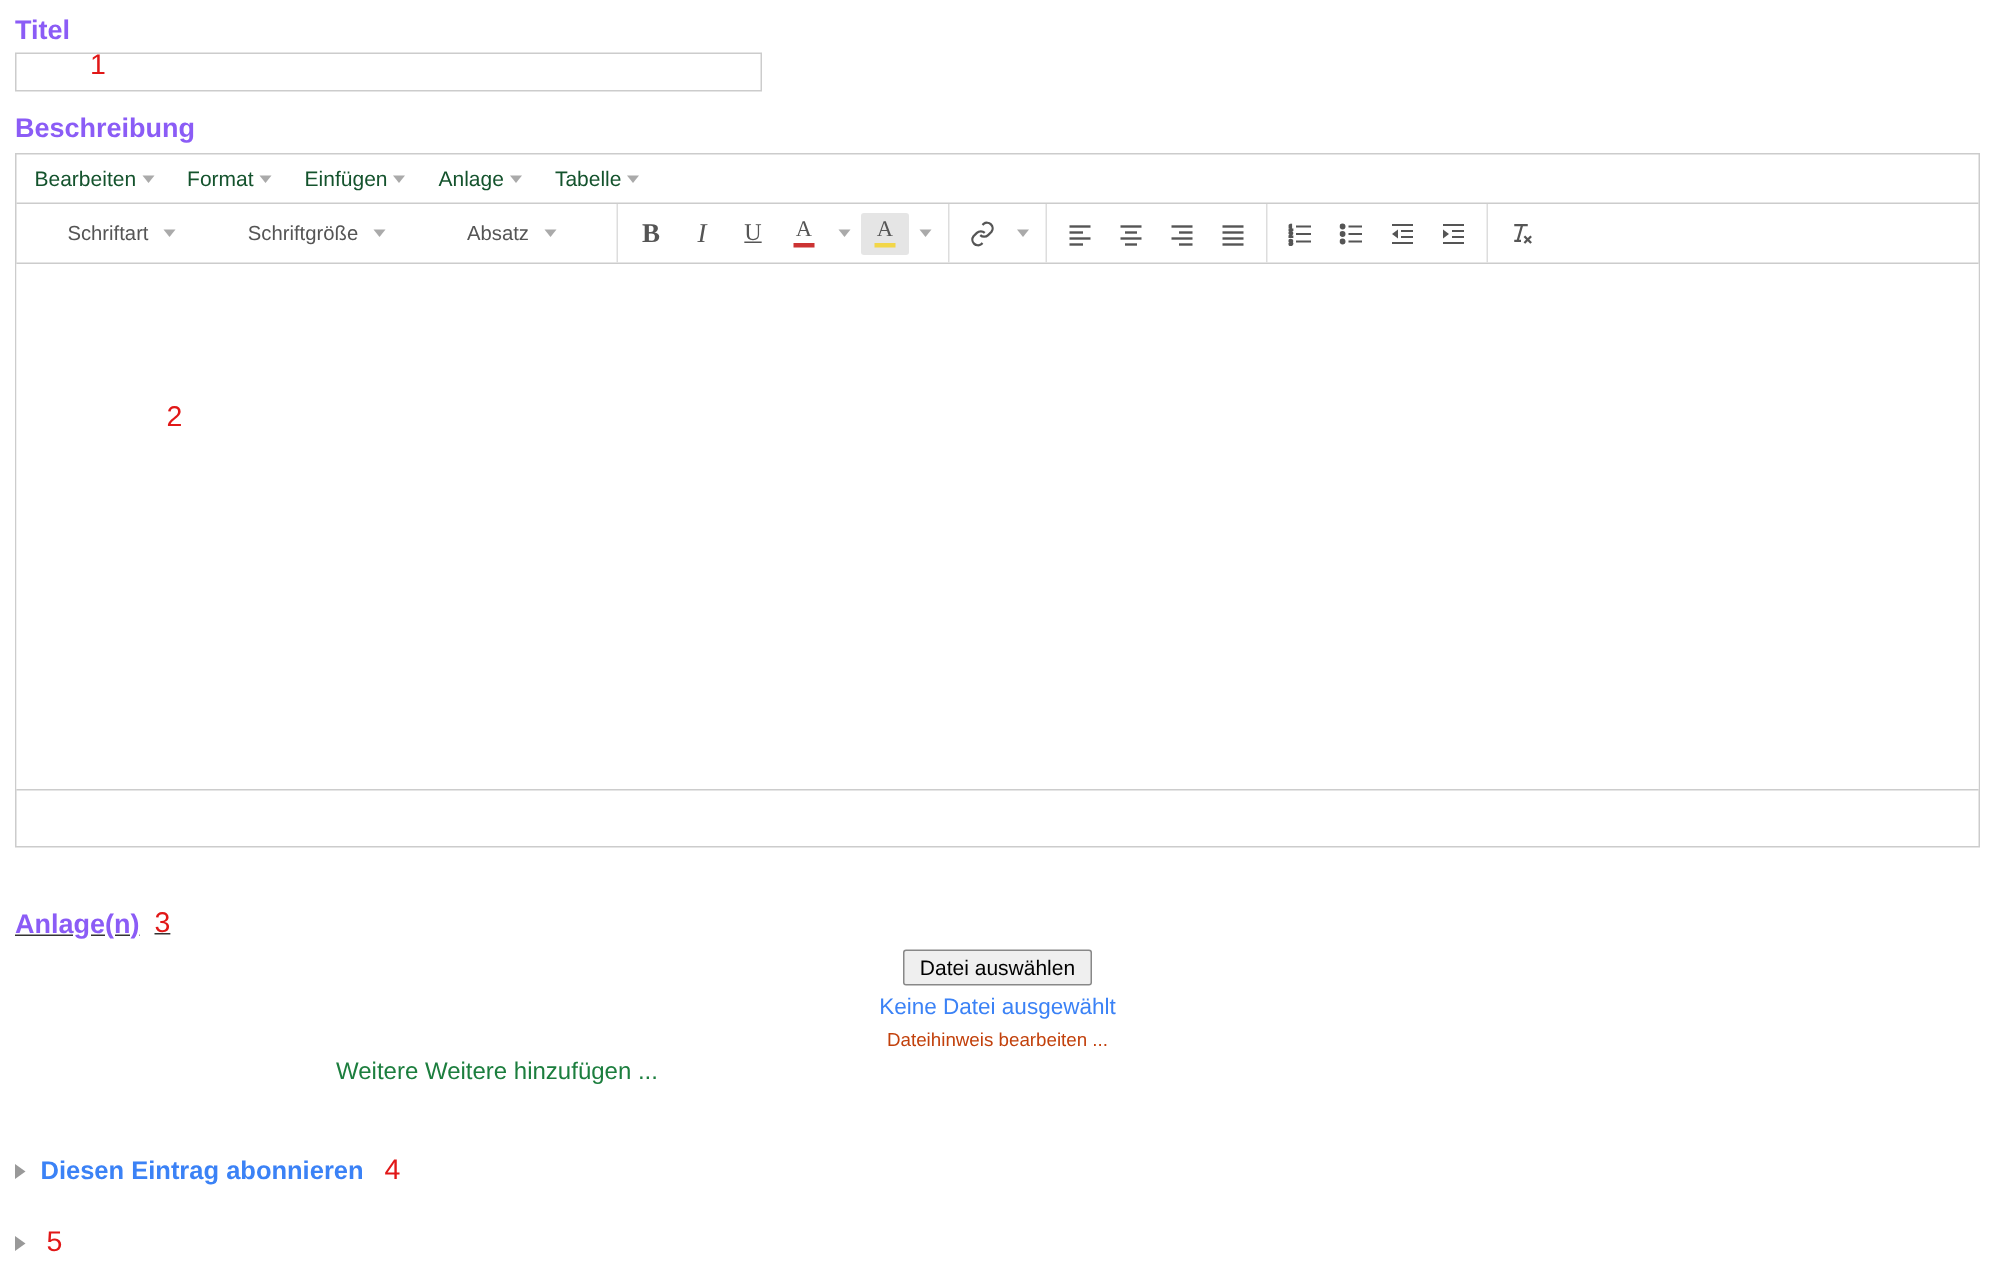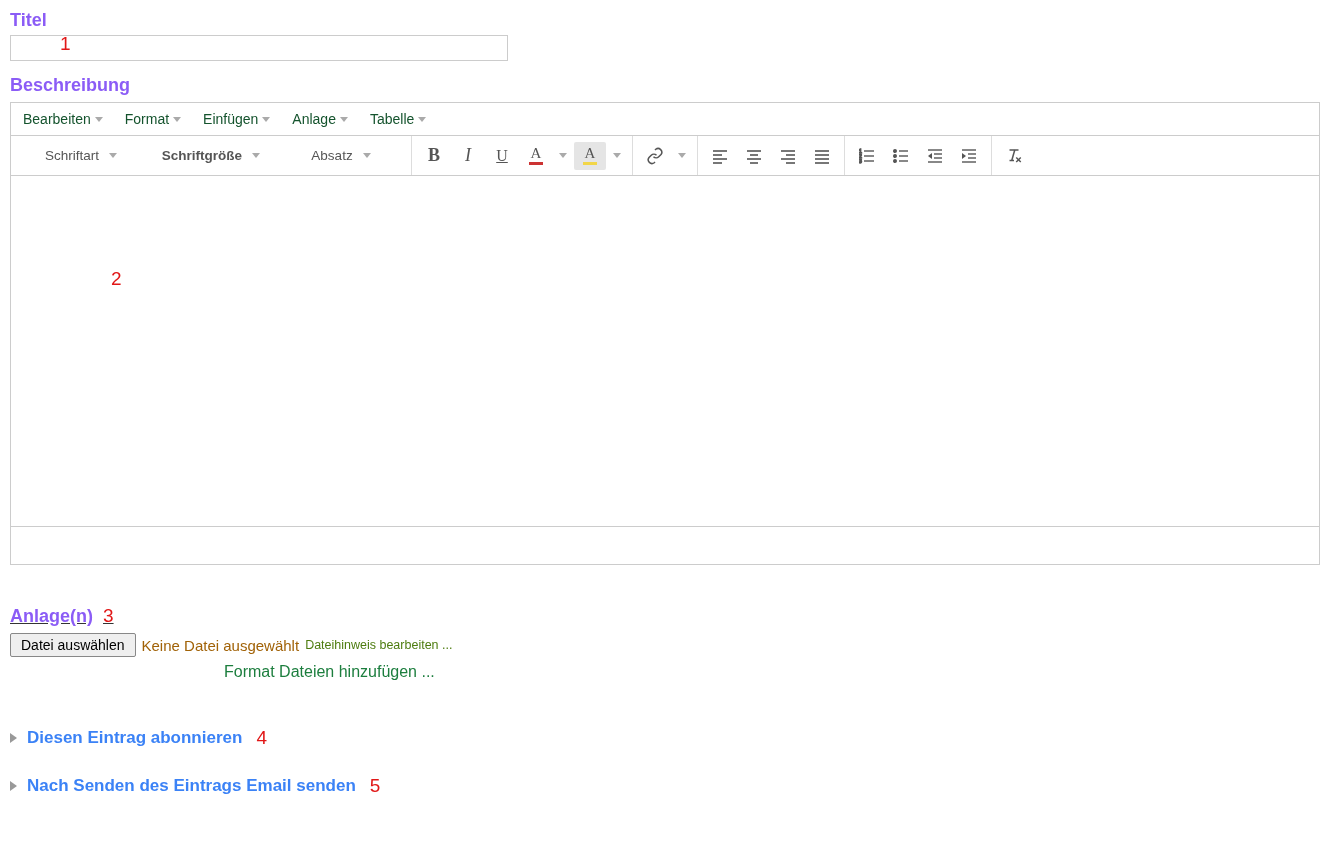--- a/index.html
+++ b/index.html
@@ -76,21 +76,21 @@
     align-items: center;
     justify-content: center;
     height: 28px;
     padding: 0 8px;
     font-size: 13.5px;
     color: #555;
     cursor: pointer;
     gap: 10px;
   }
   .tb-select.font { width: 128px; }
-  .tb-select.size { width: 128px; font-weight: bold; }
+  .tb-select.size { width: 128px; }
   .tb-select.block { width: 128px; }
   .tb-btn {
     width: 32px;
     height: 28px;
     display: inline-flex;
     align-items: center;
     justify-content: center;
     color: #555;
     cursor: pointer;
     border-radius: 2px;
@@ -120,36 +120,37 @@
   .editor-statusbar {
     border-top: 1px solid #ccc;
     height: 38px;
   }
   .attach-section { margin-top: 40px; }
   .file-row {
     display: flex;
     align-items: center;
     gap: 6px;
     margin-top: 6px;
+    flex-direction: column;
   }
   .file-button {
     font: inherit;
     font-size: 14px;
     padding: 3px 10px;
     background: #efefef;
     border: 1px solid #888;
     border-radius: 2px;
     cursor: pointer;
   }
   .file-status {
     font-size: 15px;
-    color: #a16207;
+    color: #3b82f6;
   }
   .edit-hint {
-    color: #4d7c0f;
+    color: #c2410c;
     font-size: 12.5px;
     cursor: pointer;
   }
   .add-more {
     color: #1c7e3e;
     font-size: 16px;
     margin-top: 6px;
     margin-left: 214px;
     cursor: pointer;
   }
@@ -363,27 +364,26 @@
 <div class="attach-section rel">
   <div style="display:flex; align-items:center; gap:10px;text-decoration:underline;">
     <span class="label-heading" style="margin:0;">Anlage(n)</span>
     <span class="annot" style="position:static;">3</span>
   </div>
   <div class="file-row">
     <button class="file-button">Datei auswählen</button>
     <span class="file-status">Keine Datei ausgewählt</span>
     <span class="edit-hint">Dateihinweis bearbeiten ...</span>
   </div>
-  <div class="add-more">Format Dateien hinzufügen ...</div>
+  <div class="add-more">Weitere Weitere hinzufügen ...</div>
 </div>
 
 <div class="accordion">
   <div class="accordion-item">
     <span class="tri"></span>
     <span class="accordion-label">Diesen Eintrag abonnieren</span>
     <span class="annot" style="position:static; margin-left:4px;">4</span>
   </div>
   <div class="accordion-item">
     <span class="tri"></span>
-    <span class="accordion-label">Nach Senden des Eintrags Email senden</span>
     <span class="annot" style="position:static; margin-left:4px;">5</span>
   </div>
 </div>
 
 </body></html>

